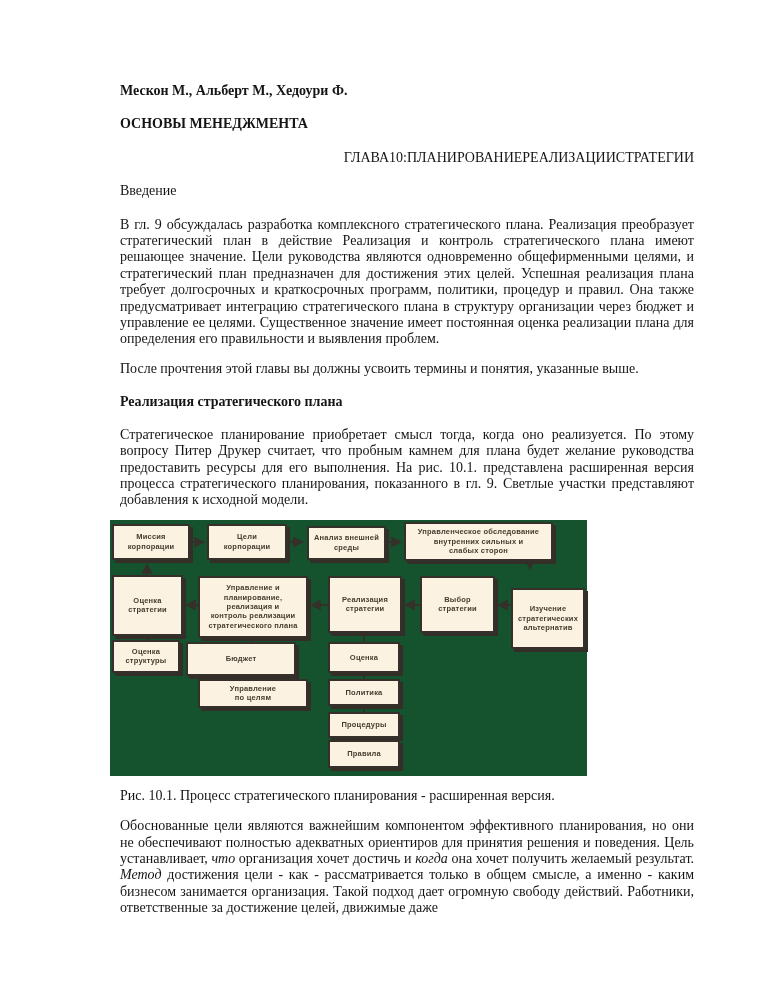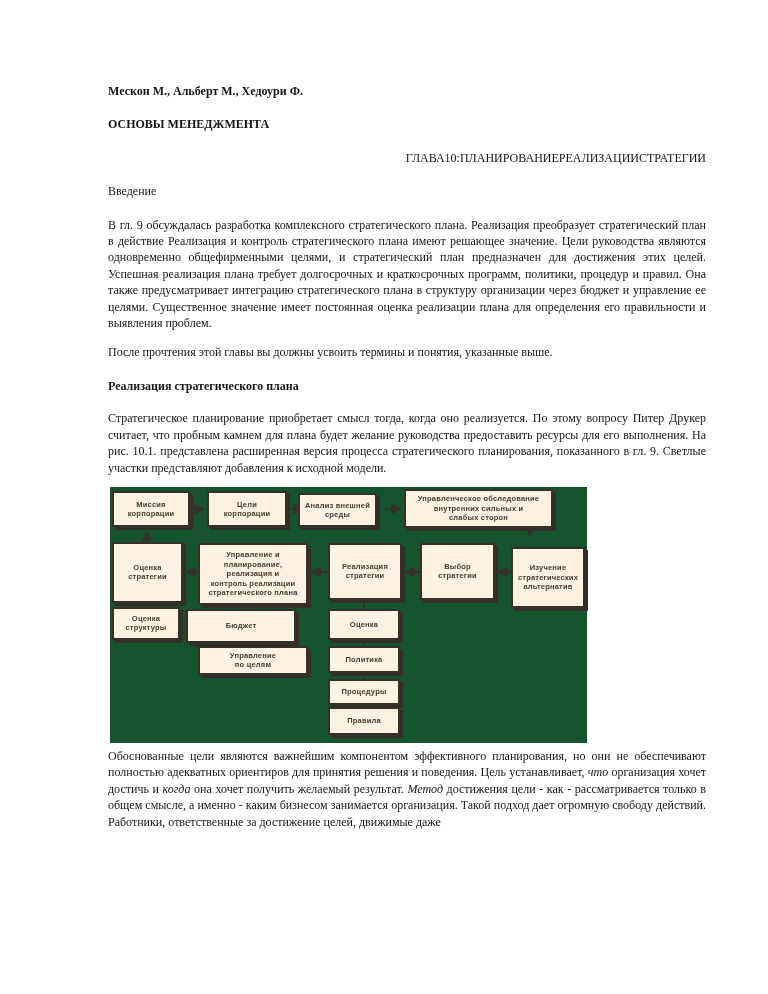--- a/index.html
+++ b/index.html
@@ -1,18 +1,18 @@
 <!DOCTYPE html>
 <html><head>
 <meta charset="utf-8">
 <style>
   html,body{margin:0;padding:0;background:#ffffff;}
   body{width:768px;height:994px;position:relative;font-family:"Liberation Serif",serif;color:#151515;}
   .content{position:absolute;left:108px;top:0;width:598px;}
-  p{margin:0;font-size:12px;line-height:16.4px;font-family:Liberation Serif, serif;}
+  p{margin:12px;font-size:14px;line-height:16.4px;font-family:Liberation Serif, serif;}
   .sp{margin-bottom:17px;}
   .bold{font-weight:bold;}
   .just{text-align:justify;}
   .author{margin-top:83px;}
   .chapter{display:flex;justify-content:flex-end;}
   .p1{margin-bottom:13px;}
   .p2{margin-bottom:17px;}
   .h2{margin-bottom:16px;}
   .p3{margin-bottom:11px;}
   .caption{margin-bottom:14px;}
@@ -76,51 +76,52 @@
         <line x1="254" y1="153" x2="254" y2="159"></line>
         <line x1="254" y1="186" x2="254" y2="192"></line>
         <line x1="254" y1="218" x2="254" y2="220"></line>
       </g>
     </svg>
 
     <div class="dbox" style="left:2px;top:4px;width:78px;height:36px">Миссия
 корпорации</div>
     <div class="dbox" style="left:97px;top:4px;width:80px;height:36px">Цели
 корпорации</div>
-    <div class="dbox" style="left:188px;top:6px;width:79px;height:34px">Анализ внешней
+    <div class="dbox" style="left:197px;top:6px;width:79px;height:34px">Анализ внешней
 среды</div>
     <div class="dbox" style="left:294px;top:2px;width:149px;height:39px">Управленческое обследование
 внутренних сильных и
 слабых сторон</div>
 
     <div class="dbox" style="left:2px;top:55px;width:71px;height:61px">Оценка
 стратегии</div>
     <div class="dbox" style="left:88px;top:56px;width:110px;height:62px">Управление и
 планирование,
 реализация и
 контроль реализации
 стратегического плана</div>
     <div class="dbox" style="left:218px;top:56px;width:74px;height:57px">Реализация
 стратегии</div>
     <div class="dbox" style="left:310px;top:56px;width:75px;height:57px">Выбор
 стратегии</div>
-    <div class="dbox" style="left:401px;top:60px;width:74px;height:61px">Изучение
+    <div class="dbox" style="left:401px;top:68px;width:74px;height:61px">Изучение
 стратегических
 альтернатив</div>
 
     <div class="dbox" style="left:2px;top:120px;width:68px;height:33px">Оценка
 структуры</div>
     <div class="dbox" style="left:76px;top:122px;width:110px;height:34px">Бюджет</div>
     <div class="dbox" style="left:218px;top:122px;width:72px;height:31px">Оценка</div>
 
     <div class="dbox" style="left:88px;top:159px;width:110px;height:29px">Управление
 по целям</div>
     <div class="dbox" style="left:218px;top:159px;width:72px;height:27px">Политика</div>
     <div class="dbox" style="left:218px;top:192px;width:72px;height:26px">Процедуры</div>
     <div class="dbox" style="left:218px;top:220px;width:72px;height:28px">Правила</div>
   </div>
 
+  <p class="caption">Рис. 10.1. Процесс стратегического планирования - расширенная версия.</p>
 
   <p class="just">
     <span>Обоснованные цели являются важнейшим компонентом эффективного планирования, но они не обеспечивают полностью адекватных ориентиров для принятия решения и поведения. Цель устанавливает, </span><i>что</i><span> организация хочет достичь и </span><i>когда</i><span> она хочет получить желаемый результат. </span><i>Метод</i><span> достижения цели - как - рассматривается только в общем смысле, а именно - каким бизнесом занимается организация. Такой подход дает огромную свободу действий. Работники, ответственные за достижение целей, движимые даже</span>
   </p>
 
 </div>
 
 </body></html>

